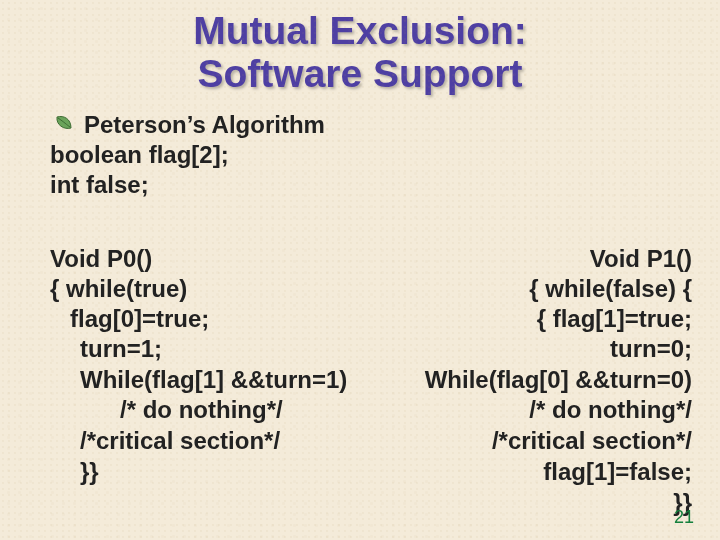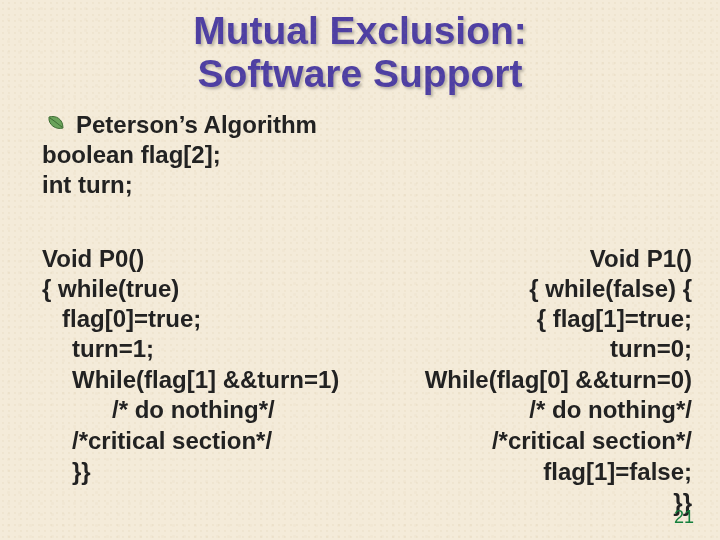--- a/index.html
+++ b/index.html
@@ -24,21 +24,21 @@
     text-align:center;
     font-weight:bold;
     color:#4e3fa3;
     font-size:39px;
     line-height:1.1;
     padding-top:10px;
     text-shadow:2px 2px 3px rgba(0,0,0,0.25);
   }
   .content{
     position:absolute;
-    left:4px;right:0;top:110px;
+    left:12px;right:0;top:110px;
     padding:0 28px;
     font-size:24px;
     font-weight:bold;
     line-height:1.25;
   }
   .bullet-row{position:relative;padding-left:44px;}
   .bullet{
     position:absolute;left:14px;top:4px;width:20px;height:20px;
   }
   .bullet svg{display:block;}
@@ -71,21 +71,21 @@
     <span class="bullet">
       <svg viewBox="0 0 20 20" width="20" height="20">
         <path d="M3 3 C 10 1, 17 5, 17 14 C 10 16, 2 11, 3 3 Z" fill="#6aa35a" stroke="#3d6b33" stroke-width="1"></path>
         <path d="M4 4 C 10 8, 13 11, 16 13" fill="none" stroke="#3d6b33" stroke-width="1"></path>
       </svg>
     </span>
     <span>Peterson’s Algorithm</span>
   </div>
 
   <div class="sub">boolean flag[2];</div>
-  <div class="sub">int turn;</div>
+  <div class="sub">int false;</div>
 
   <div class="cols">
     <div class="col colL">
       <div>Void P0()</div>
       <div>{ while(true)</div>
       <div style="white-space:pre">   flag[0]=true;</div>
       <div class="sm">
         <div class="in1">turn=1;</div>
         <div class="in1">While(flag[1] &amp;&amp;turn=1)</div>
         <div class="in2">/* do nothing*/</div>

